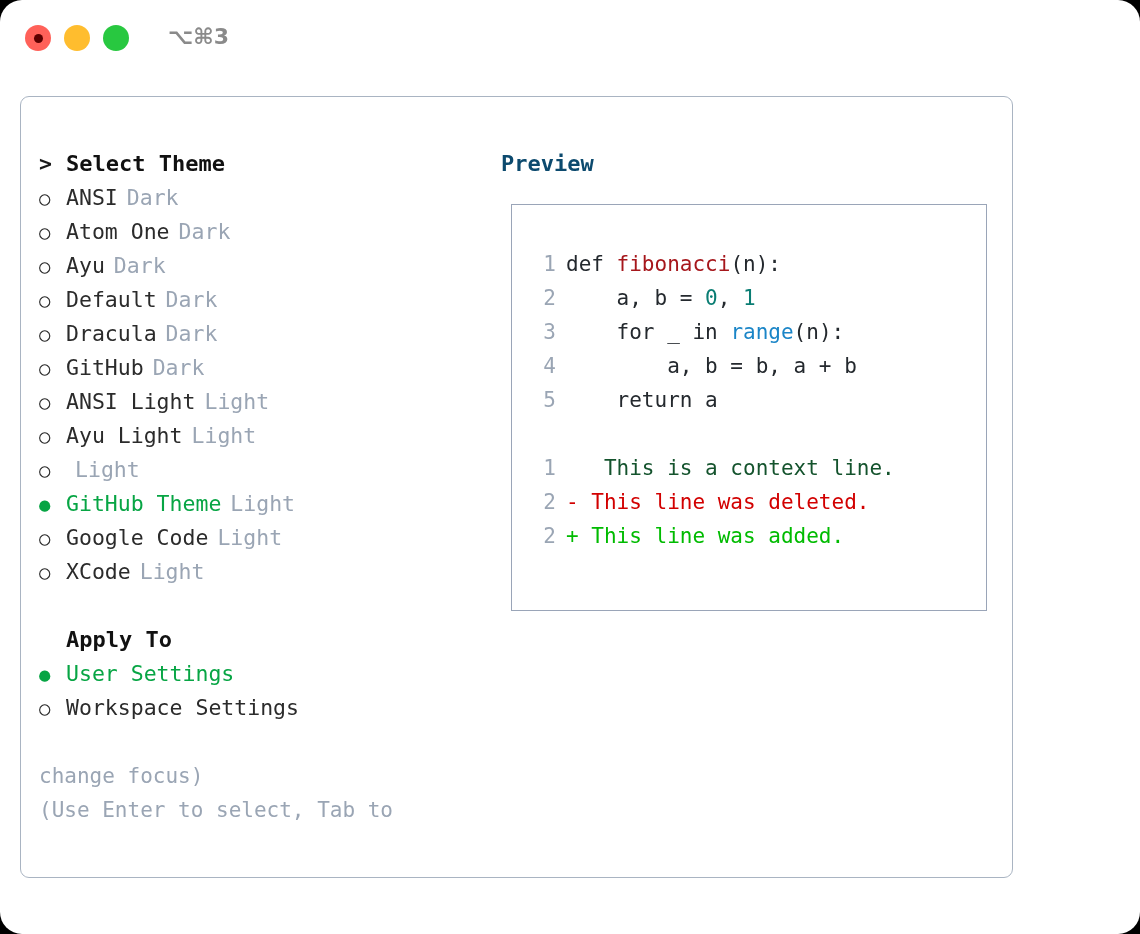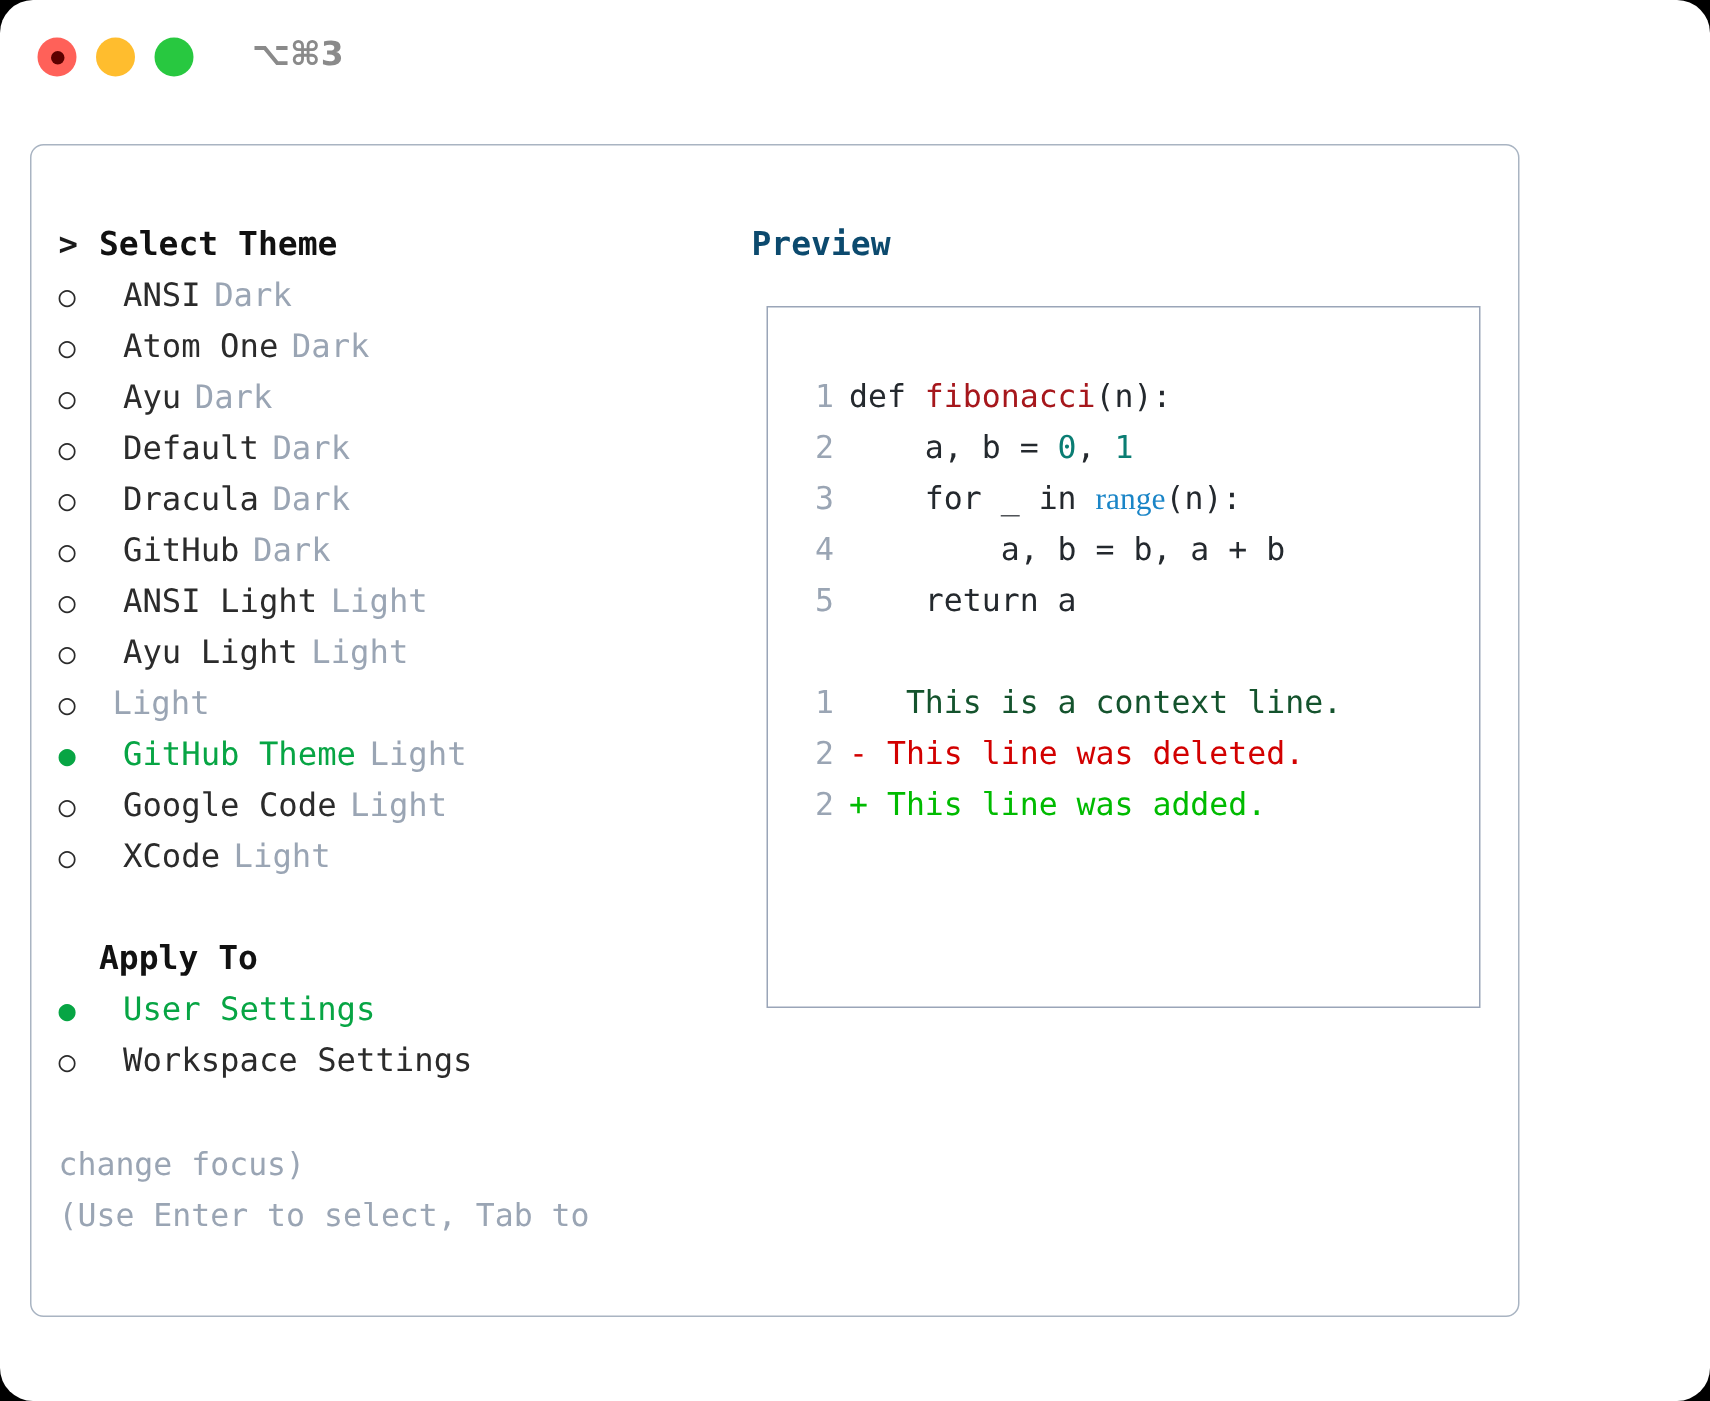--- a/index.html
+++ b/index.html
@@ -114,21 +114,21 @@
     color: #1a1a1a;
     font-weight: bold;
     font-size: 21.5px;
   }
 
   .section-head {
     font-weight: bold;
     font-size: 22px;
     color: #111111;
   }
-  .item-label { color: #2b2b2b; margin-left: 16px; }
+  .item-label { color: #2b2b2b; }
   .item-label.selected { color: #07a544; }
   .badge {
     color: #9aa5b4;
     margin-left: 9px;
   }
   .spacer-row { height: 34px; }
 
   #hint {
     position: absolute;
     left: 18px;
@@ -151,21 +151,21 @@
     font-weight: bold;
     color: #0c4a6e;
     line-height: 34px;
   }
 
   #code-box {
     position: absolute;
     left: 490px;
     top: 107px;
     width: 476px;
-    height: 468px;
+    height: 407px;
     border: 1.5px solid #9aa5b8;
     box-sizing: border-box;
     background: #ffffff;
   }
   #code-inner {
     position: absolute;
     left: 22px;
     top: 42px;
     font-size: 21px;
     line-height: 34px;
@@ -175,21 +175,21 @@
   .ln {
     display: inline-block;
     width: 22px;
     text-align: right;
     color: #9aa5b4;
     margin-right: 10px;
   }
   .tok-plain { color: #24292e; }
   .tok-func  { color: #a6171c; }
   .tok-num   { color: #0a7d73; }
-  .tok-builtin { color: #1a85c7; font-family: Liberation Serif, serif; }
+  .tok-builtin { color: #1a85c7; }
   .diff-ctx { color: #14532d; }
   .diff-del { color: #d20000; text-align: center; }
   .diff-add { color: #00bb00; }
   .blank-line { display: block; height: 34px; }
 </style>
 </head>
 <body>
 
 <div id="window">
 

